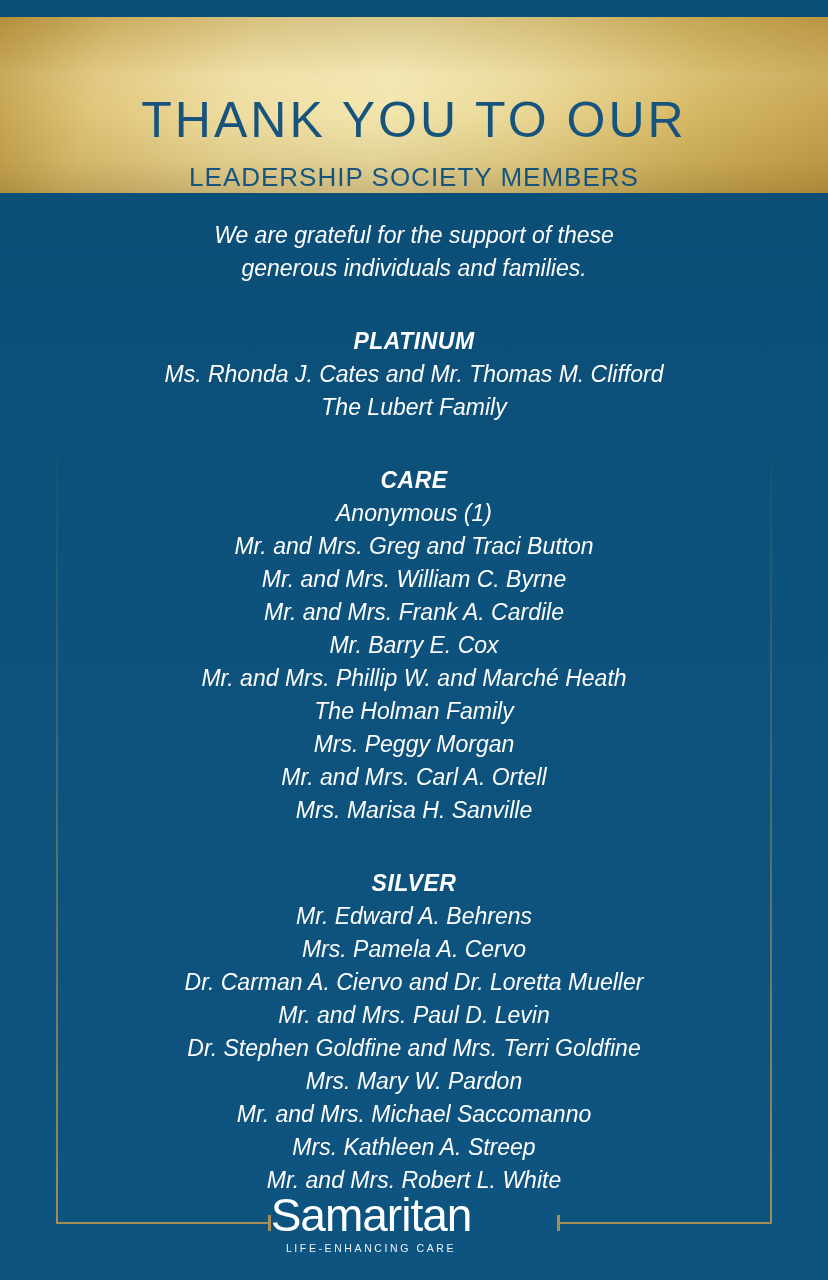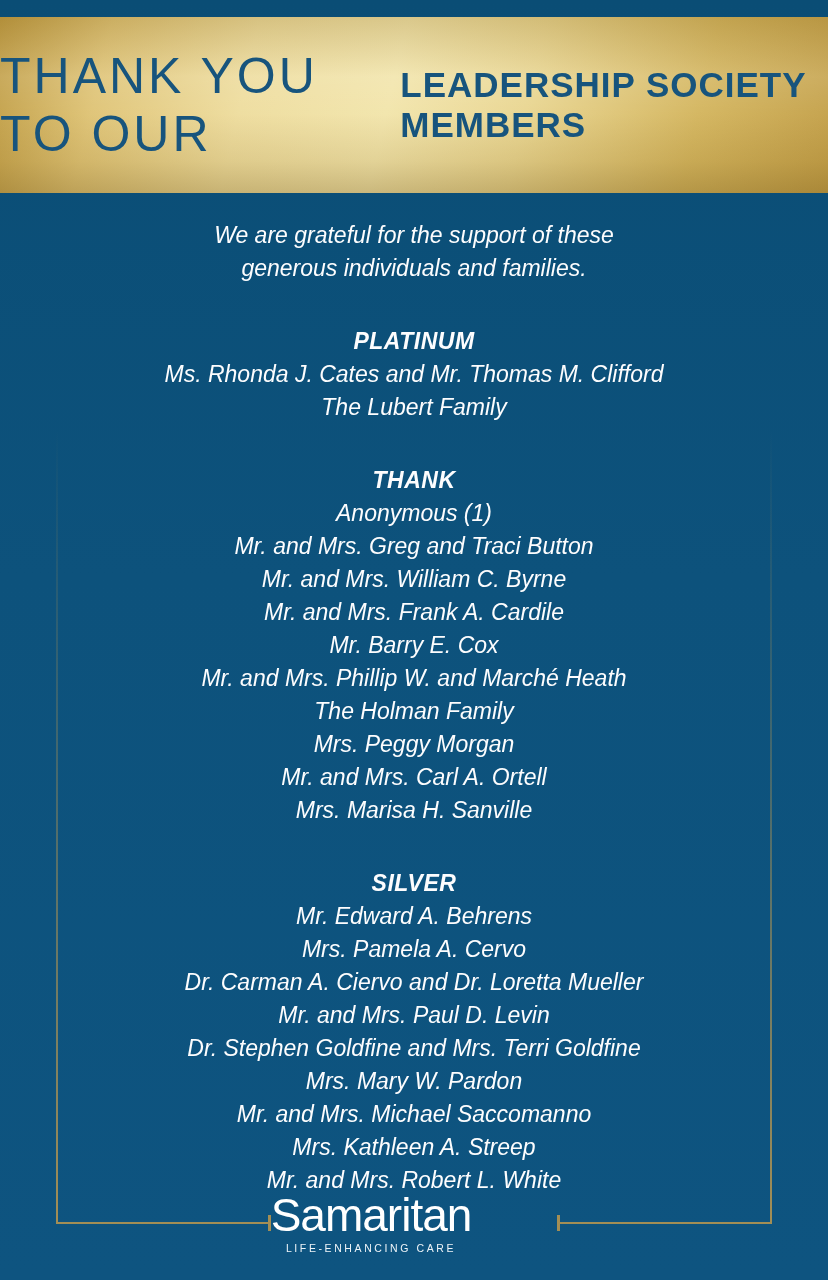--- a/index.html
+++ b/index.html
@@ -15,37 +15,37 @@
     font-family:"Liberation Sans", sans-serif;
     position:relative;
     overflow:hidden;
     color:var(--text);
   }
   
   .banner{
     position:absolute;
     left:0; top:17px;
     width:828px; height:176px;
-    display:flex; flex-direction:row;
-    align-items:center; justify-content:center;
+    display:flex; flex-direction:column;
+    align-items:center; justify-content:flex-end;
     gap:13px;
     background:
       linear-gradient(to bottom, rgba(130,95,20,.22) 0%, rgba(255,255,255,.10) 34%, rgba(255,255,255,.02) 55%, rgba(130,95,20,.14) 82%, rgba(110,80,15,.30) 100%),
       linear-gradient(103deg,#bf9c44 0%,#dfc477 13%,#eedd9f 30%,#f2e5ac 47%,#e9d692 63%,#d4b660 83%,#c3a04a 100%);
   }
   .banner-line1{
     font-size:50px;
     letter-spacing:3px;
     font-weight:400;
     color:var(--banner-text);
   }
   .banner-line2{
-    font-size:35px;
+    font-size:26px;
     letter-spacing:1px;
-    font-weight:700;
+    font-weight:400;
     color:var(--banner-text);
   }
   
   .content{
     position:absolute;
     left:0; top:219px;
     width:828px;
     text-align:center;
     font-size:23px;
     line-height:33px;
@@ -129,21 +129,21 @@
   <section class="tier tier-platinum">
     <h2 class="tier-name">PLATINUM</h2>
     <ul class="members">
 
     <li class="member">Ms. Rhonda J. Cates and Mr. Thomas M. Clifford</li>
         <li class="member">The Lubert Family</li>
       </ul>
   </section>
 
   <section class="tier">
-    <h2 class="tier-name">THANK</h2>
+    <h2 class="tier-name">CARE</h2>
     <ul class="members">
 
     <li class="member">Anonymous (1)</li>
         <li class="member">Mr. and Mrs. Greg and Traci Button</li>
         <li class="member">Mr. and Mrs. William C. Byrne</li>
         <li class="member">Mr. and Mrs. Frank A. Cardile</li>
         <li class="member">Mr. Barry E. Cox</li>
         <li class="member">Mr. and Mrs. Phillip W. and Marché Heath</li>
         <li class="member">The Holman Family</li>
         <li class="member">Mrs. Peggy Morgan</li>

